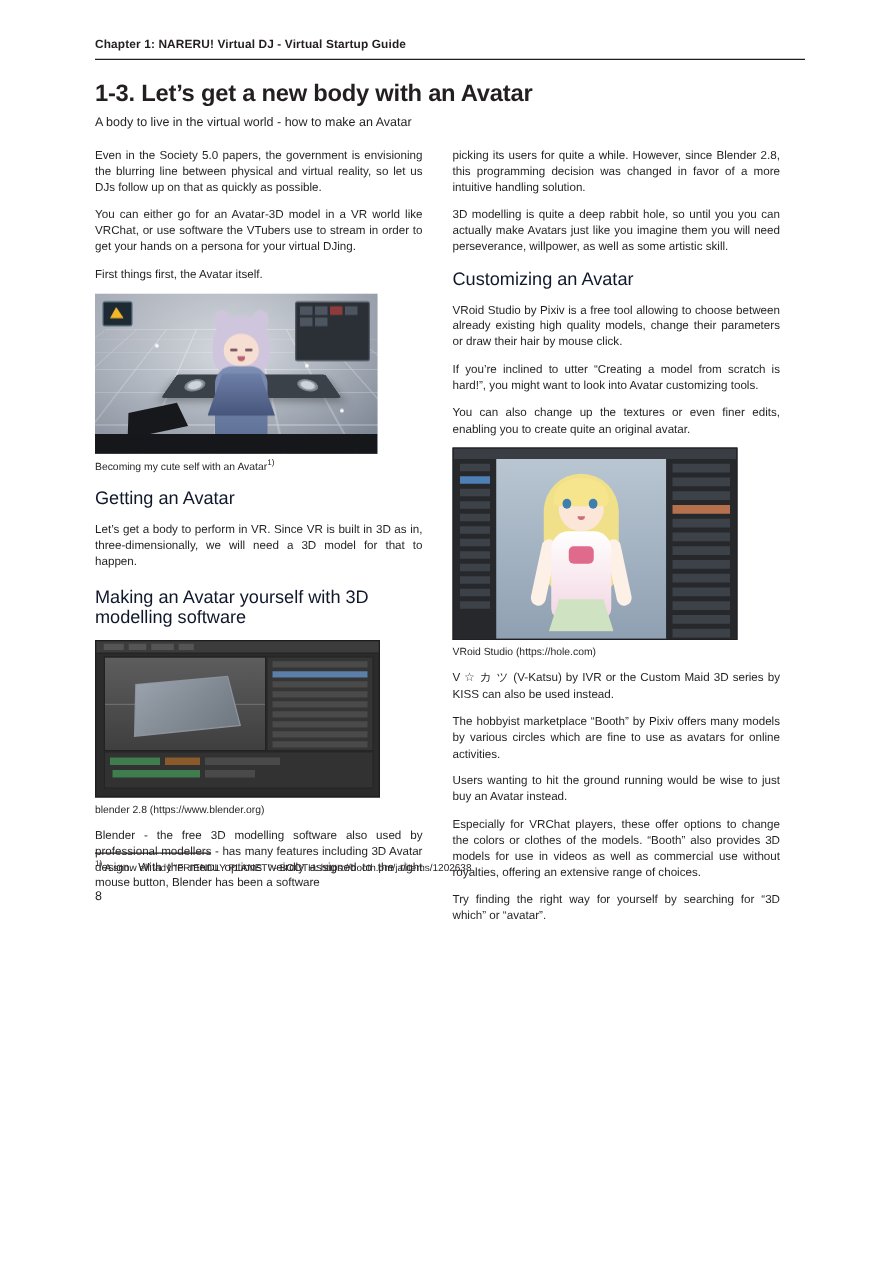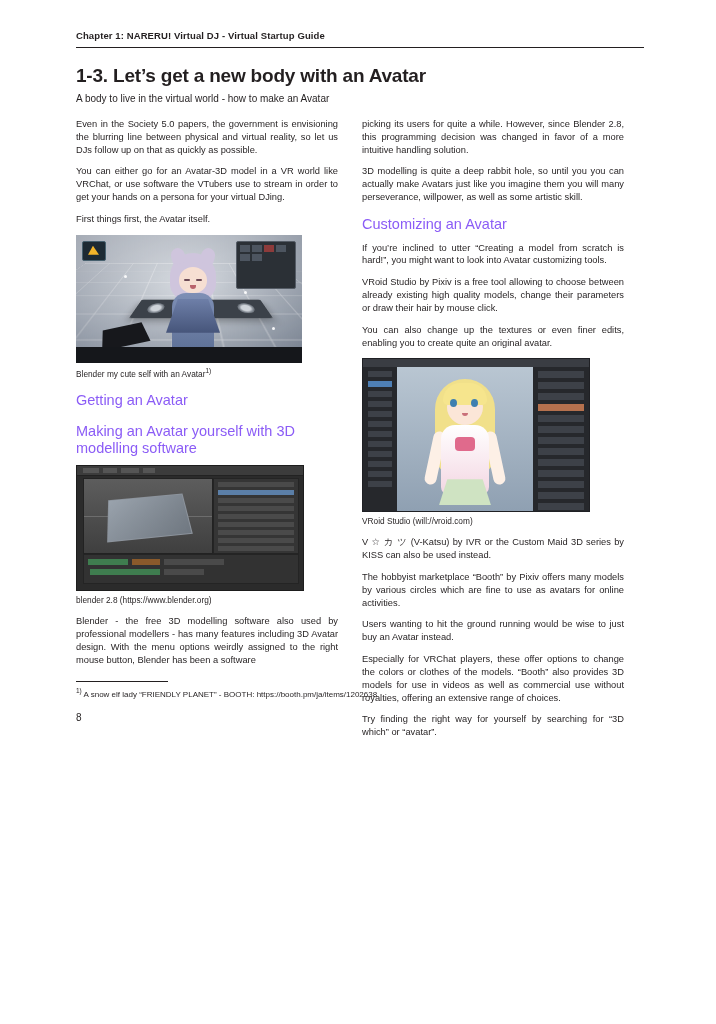--- a/index.html
+++ b/index.html
@@ -59,21 +59,21 @@
     line-height: 1.38;
     margin: 0 0 9px 0;
     text-align: justify;
     color: #231f20;
   }
   h2.section {
     font-size: 14.5px;
     font-weight: normal;
     margin: 14px 0 9px 0;
     line-height: 1.15;
-    color: #8b5cf6;
+    color: #0f172a;
   }
   h2.section.first { margin-top: 12px; }
   .figure {
     margin: 6px 0 4px 0;
   }
   .caption {
     font-size: 8.3px;
     margin: 4px 0 10px 0;
     color: #231f20;
   }
@@ -301,24 +301,25 @@
             </div>
             <div class="body"></div>
             <div class="skirt"></div>
           </div>
           <div class="slate"></div>
           <span class="sparkle" style="left:48px;top:40px"></span>
           <span class="sparkle" style="left:168px;top:56px"></span>
           <span class="sparkle" style="left:196px;top:92px"></span>
           <div class="strip"></div>
         </div>
-        <div class="caption"><span>Blender my cute self with an Avatar</span><sup>1)</sup></div>
+        <div class="caption"><span>Becoming my cute self with an Avatar</span><sup>1)</sup></div>
       </div>
 
       <h2 class="section">Getting an Avatar</h2>
+      <p class="body">Let’s get a body to perform in VR. Since VR is built in 3D as in, three-dimensionally, we will need a 3D model for that to happen.</p>
 
       <h2 class="section">Making an Avatar yourself with 3D modelling software</h2>
 
       <div class="figure">
         <div class="fig2">
           <div class="topbar">
             <i style="left:6px;width:16px"></i>
               <i style="left:26px;width:14px"></i>
               <i style="left:44px;width:18px"></i>
               <i style="left:66px;width:12px"></i>
@@ -347,25 +348,25 @@
           </div>
         </div>
         <div class="caption">blender 2.8 (https://www.blender.org)</div>
       </div>
 
       <p class="body">Blender - the free 3D modelling software also used by professional modellers - has many features including 3D Avatar design. With the menu options weirdly assigned to the right mouse button, Blender has been a software</p>
     </div>
 
     <div class="col">
       <p class="body">picking its users for quite a while. However, since Blender 2.8, this programming decision was changed in favor of a more intuitive handling solution.</p>
-      <p class="body">3D modelling is quite a deep rabbit hole, so until you you can actually make Avatars just like you imagine them you will many perseverance, willpower, as well as some artistic skill.</p>
+      <p class="body">3D modelling is quite a deep rabbit hole, so until you you can actually make Avatars just like you imagine them you will need perseverance, willpower, as well as some artistic skill.</p>
 
       <h2 class="section first">Customizing an Avatar</h2>
+      <p class="body">VRoid Studio by Pixiv is a free tool allowing to choose between already existing high quality models, change their parameters or draw their hair by mouse click.</p>
       <p class="body">If you’re inclined to utter “Creating a model from scratch is hard!”, you might want to look into Avatar customizing tools.</p>
-      <p class="body">VRoid Studio by Pixiv is a free tool allowing to choose between already existing high quality models, change their parameters or draw their hair by mouse click.</p>
       <p class="body">You can also change up the textures or even finer edits, enabling you to create quite an original avatar.</p>
 
       <div class="figure">
         <div class="fig3">
           <div class="topbar"></div>
           <div class="leftcol">
               <i></i>
               <i></i>
               <i></i>
               <i></i>
@@ -402,21 +403,21 @@
               <i></i>
               <i></i>
               <i></i>
               <i></i>
               <i></i>
               <i></i>
               <i></i>
               <i></i>
             </div>
         </div>
-        <div class="caption">VRoid Studio (will://vroid.com)</div>
+        <div class="caption">VRoid Studio (https://hole.com)</div>
       </div>
 
       <p class="body">V ☆ カ ツ (V-Katsu) by IVR or the Custom Maid 3D series by KISS can also be used instead.</p>
 
       <p class="body">The hobbyist marketplace “Booth” by Pixiv offers many models by various circles which are fine to use as avatars for online activities.</p>
       <p class="body">Users wanting to hit the ground running would be wise to just buy an Avatar instead.</p>
       <p class="body">Especially for VRChat players, these offer options to change the colors or clothes of the models. “Booth” also provides 3D models for use in videos as well as commercial use without royalties, offering an extensive range of choices.</p>
       <p class="body">Try finding the right way for yourself by searching for “3D which” or “avatar”.</p>
     </div>
   </div>

